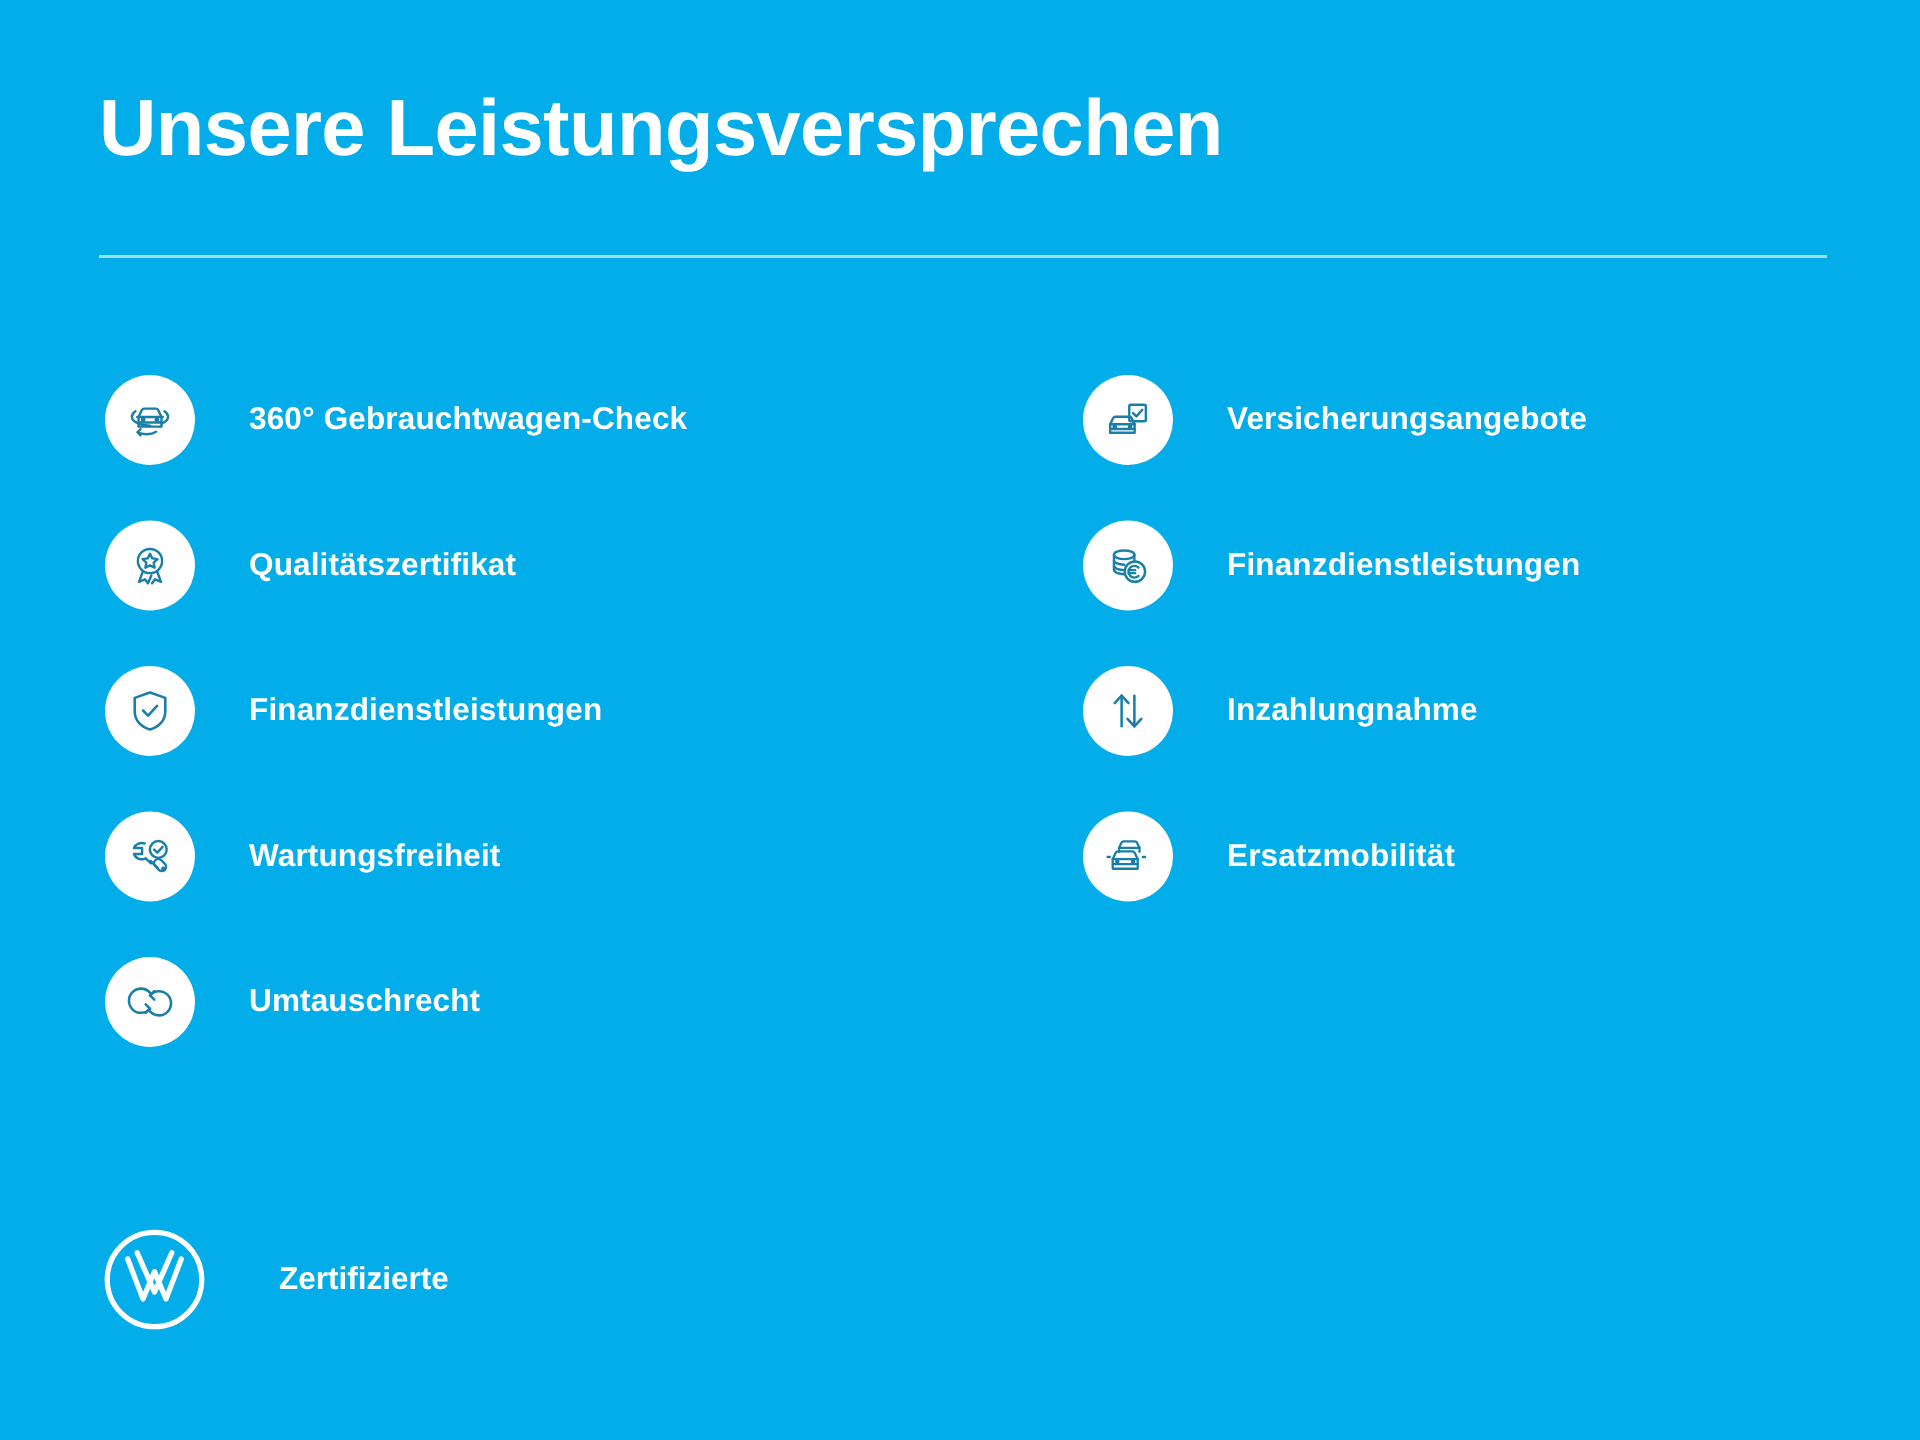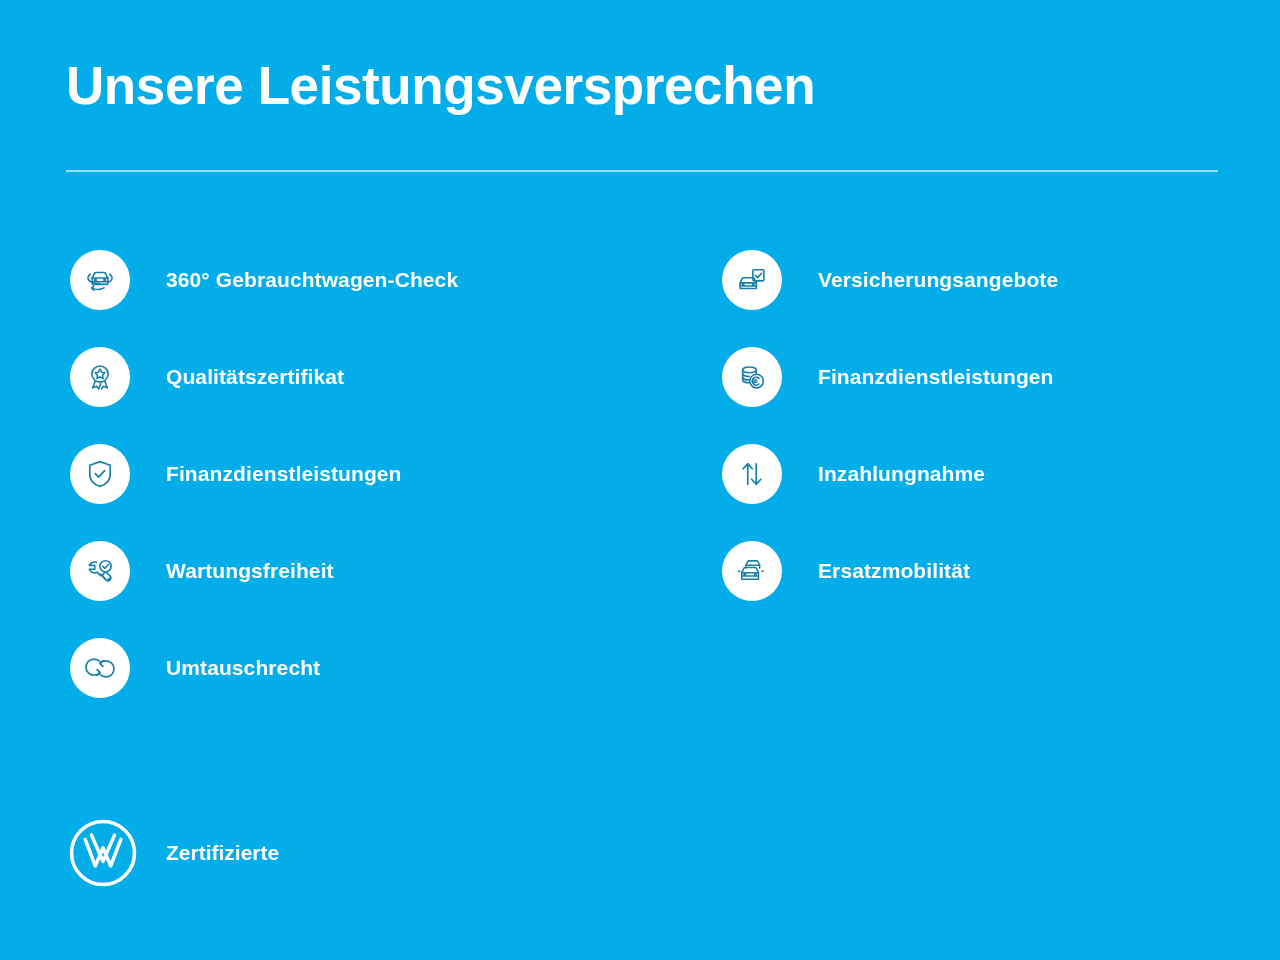--- a/index.html
+++ b/index.html
@@ -100,21 +100,21 @@
     top: 818px;
     display: flex;
     align-items: center;
   }
   .vw-logo {
     width: 70px;
     height: 70px;
     min-width: 70px;
   }
   .brand-text {
-    margin-left: 28px;
+    margin-left: 48px;
     font-size: 21px;
     font-weight: 700;
     color: #ffffff;
     line-height: 1.38;
     white-space: nowrap;
   }
   .brand-line { display: block; }
 </style>
 </head>
 <body>

